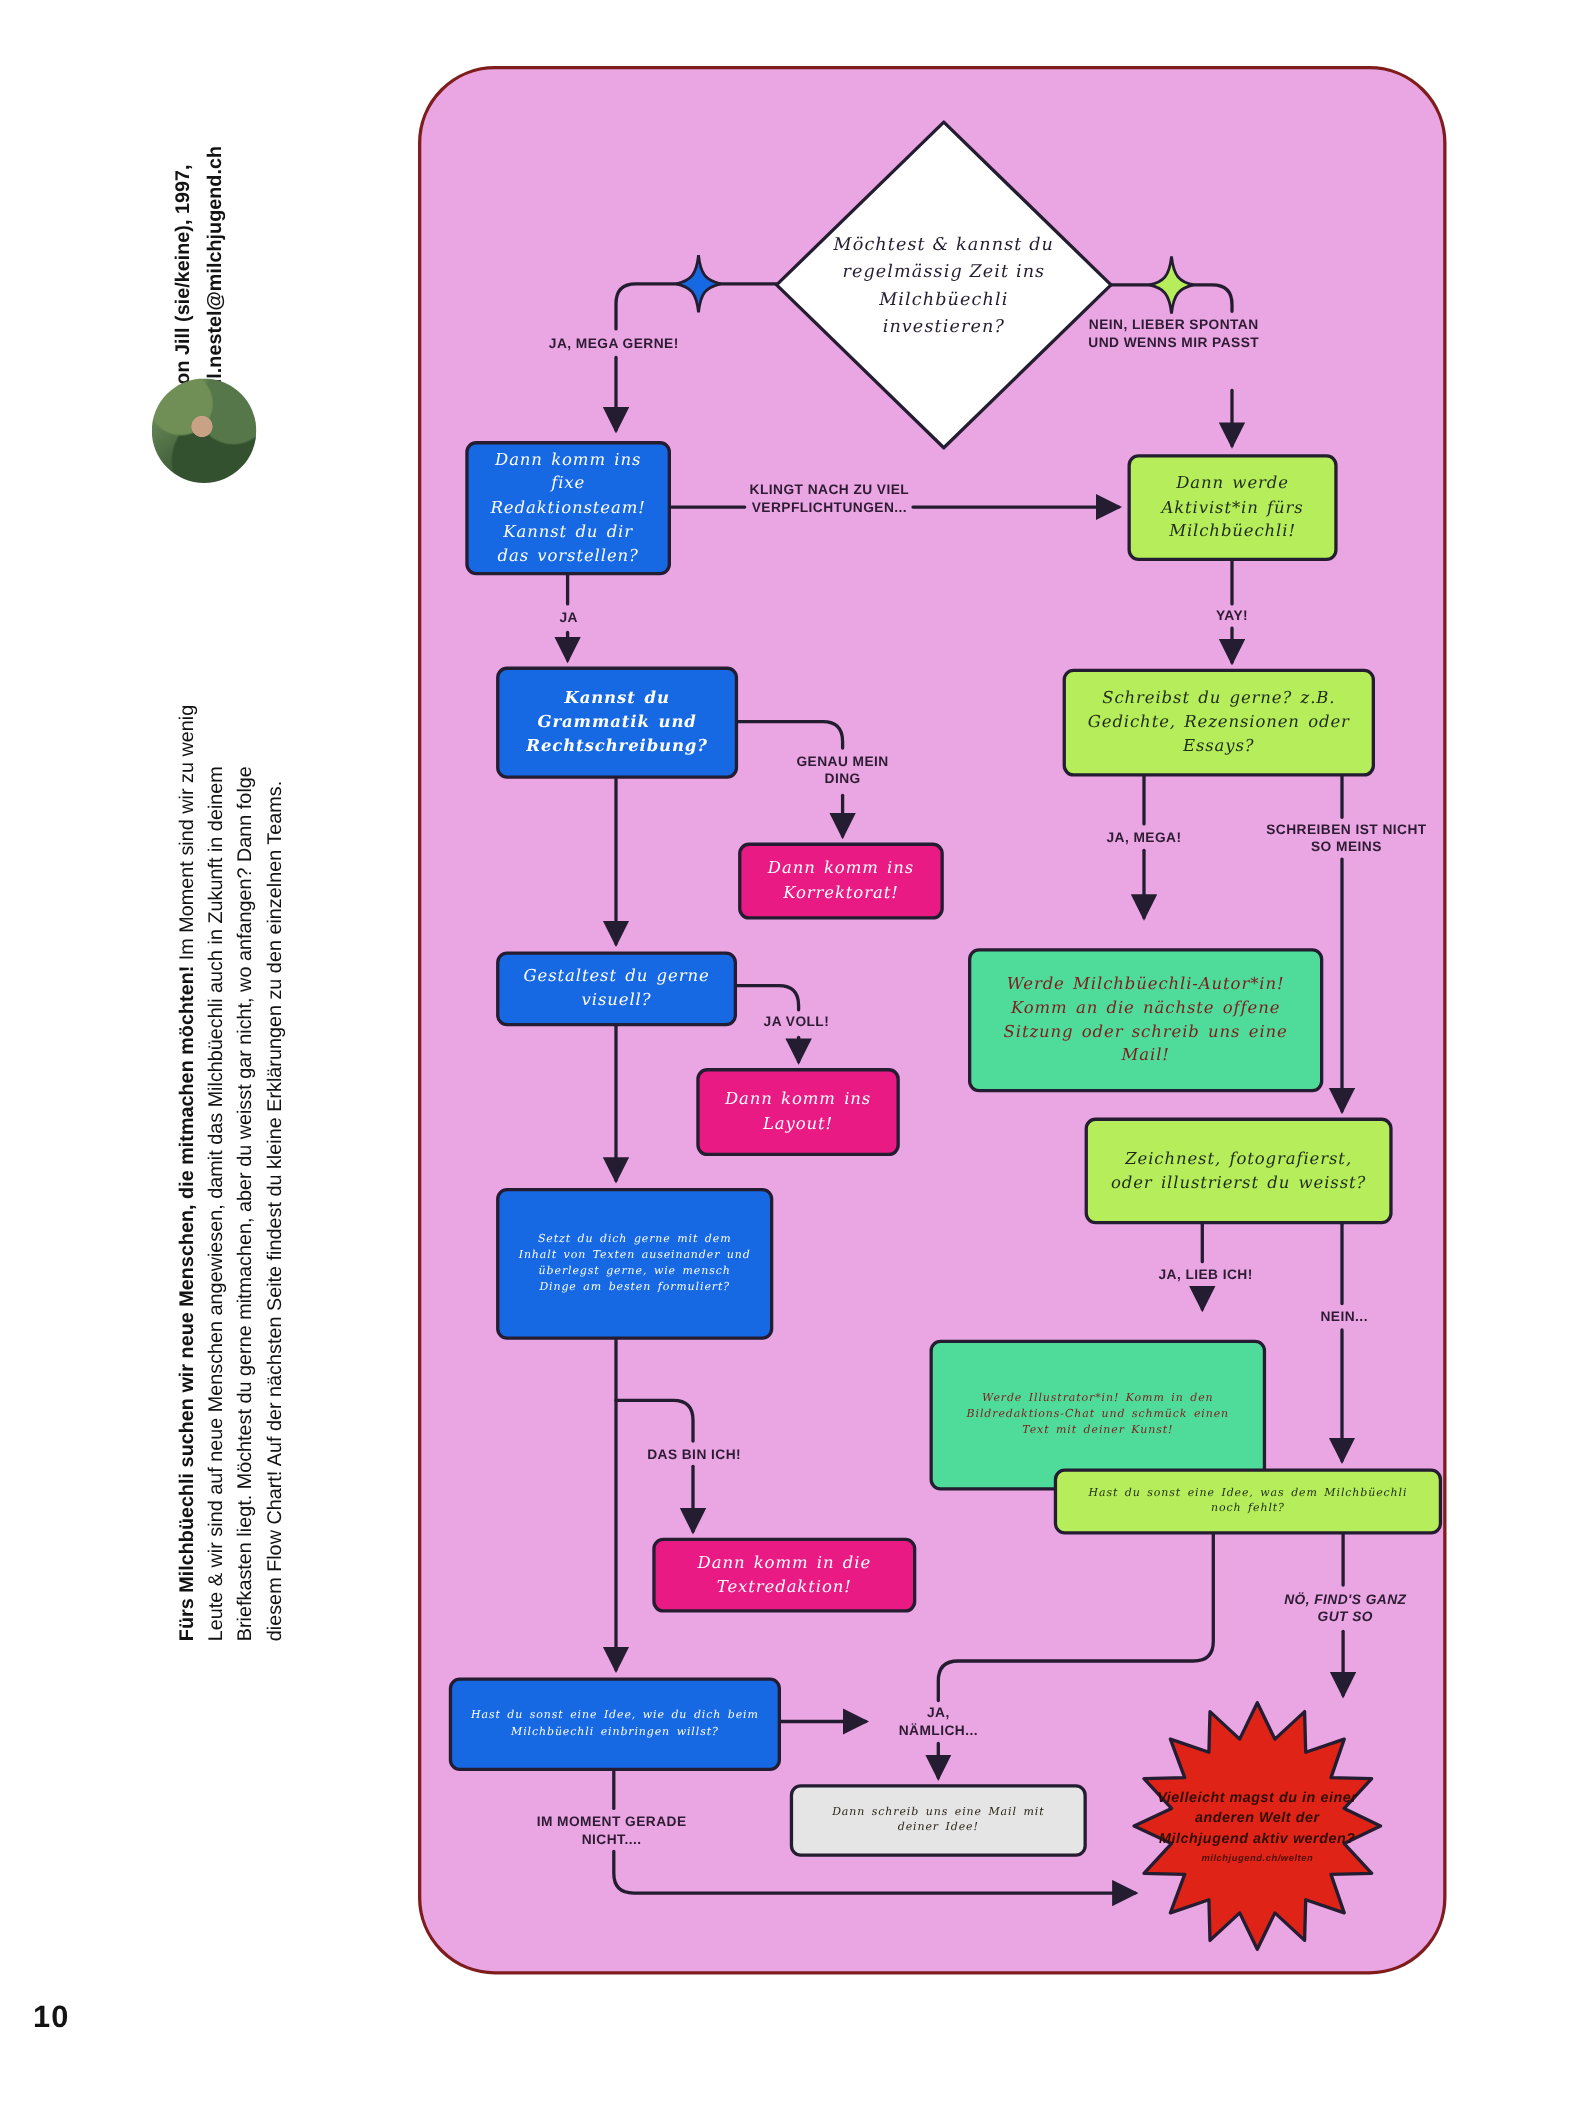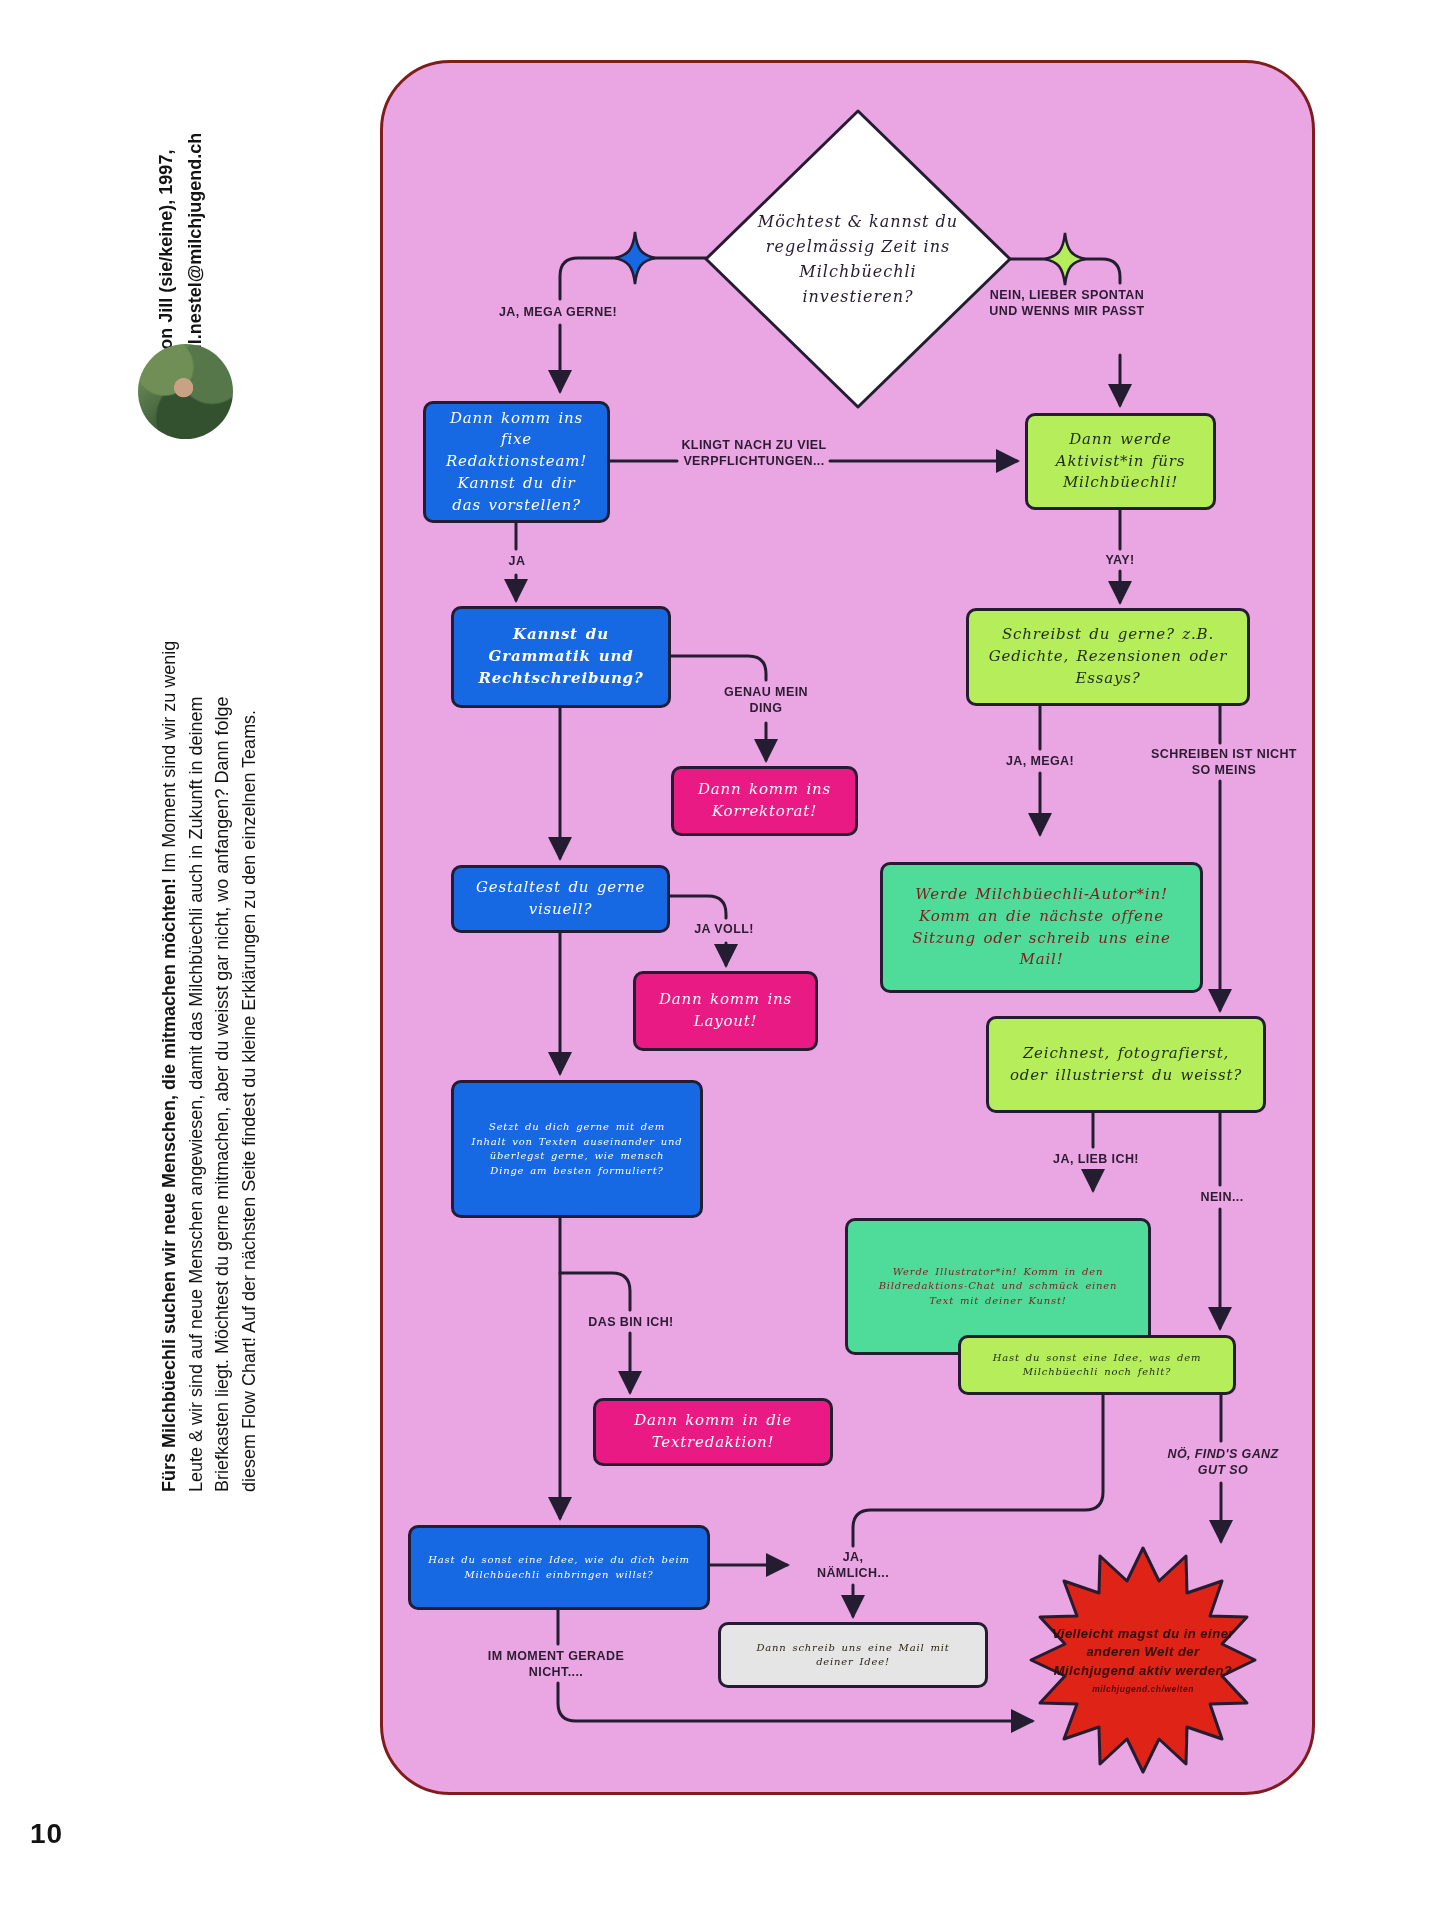--- a/index.html
+++ b/index.html
@@ -137,21 +137,21 @@
   <div class="node blue" style="left:68px;top:543px;width:220px;height:102px;font-weight:bold;">Kannst du Grammatik und Rechtschreibung?</div>
   <div class="node pink" style="left:288px;top:703px;width:187px;height:70px;">Dann komm ins Korrektorat!</div>
   <div class="node green" style="left:583px;top:545px;width:284px;height:98px;">Schreibst du gerne? z.B. Gedichte, Rezensionen oder Essays?</div>
   <div class="node blue" style="left:68px;top:802px;width:219px;height:68px;">Gestaltest du gerne visuell?</div>
   <div class="node pink" style="left:250px;top:908px;width:185px;height:80px;">Dann komm ins Layout!</div>
   <div class="node teal" style="left:497px;top:777px;width:323px;height:131px;">Werde Milchbüechli-Autor*in! Komm an die nächste offene Sitzung oder schreib uns eine Mail!</div>
   <div class="node blue sm" style="left:68px;top:1017px;width:252px;height:138px;">Setzt du dich gerne mit dem Inhalt von Texten auseinander und überlegst gerne, wie mensch Dinge am besten formuliert?</div>
   <div class="node green" style="left:603px;top:953px;width:280px;height:97px;">Zeichnest, fotografierst, oder illustrierst du weisst?</div>
   <div class="node teal sm" style="left:462px;top:1133px;width:306px;height:137px;">Werde Illustrator*in! Komm in den Bildredaktions-Chat und schmück einen Text mit deiner Kunst!</div>
   <div class="node pink" style="left:210px;top:1335px;width:240px;height:68px;">Dann komm in die Textredaktion!</div>
-  <div class="node green sm" style="left:575px;top:1272px;width:278px;height:60px;">Hast du sonst eine Idee, was dem Milchbüechli noch fehlt?</div>
+  <div class="node green sm" style="left:575px;top:1272px;width:353px;height:60px;">Hast du sonst eine Idee, was dem Milchbüechli noch fehlt?</div>
   <div class="node blue sm" style="left:25px;top:1462px;width:302px;height:85px;">Hast du sonst eine Idee, wie du dich beim Milchbüechli einbringen willst?</div>
   <div class="node yellow sm" style="left:335px;top:1559px;width:270px;height:66px;">Dann schreib uns eine Mail mit deiner Idee!</div>
 
   <div class="burst-text">
     <span>Vielleicht magst du in einer anderen Welt der Milchjugend aktiv werden?</span>
     <span class="burst-url">milchjugend.ch/welten</span>
   </div>
 
   <div class="label" style="left:85px;top:241px;width:180px;">JA, MEGA GERNE!</div>
   <div class="label" style="left:604px;top:224px;width:160px;">NEIN, LIEBER SPONTAN UND WENNS MIR PASST</div>

